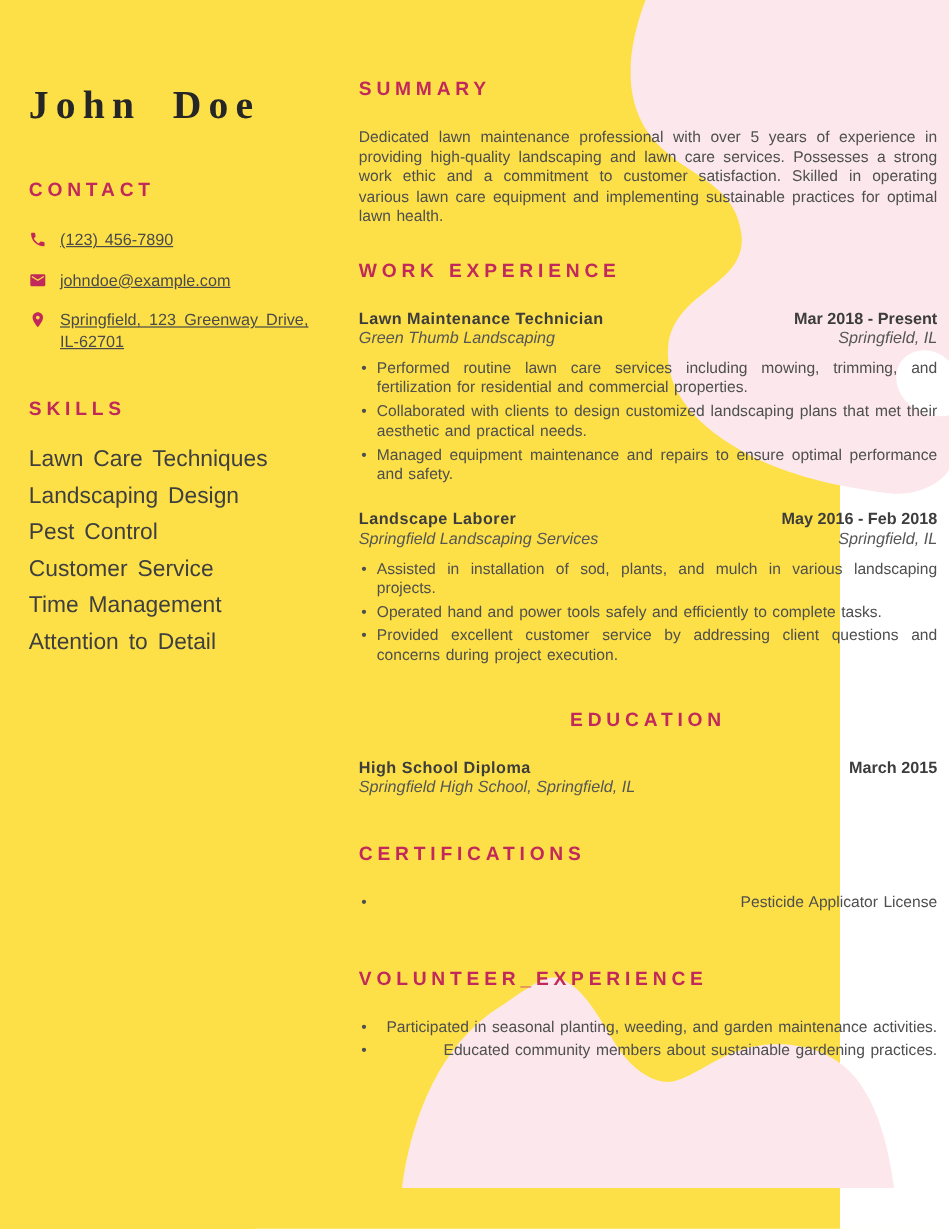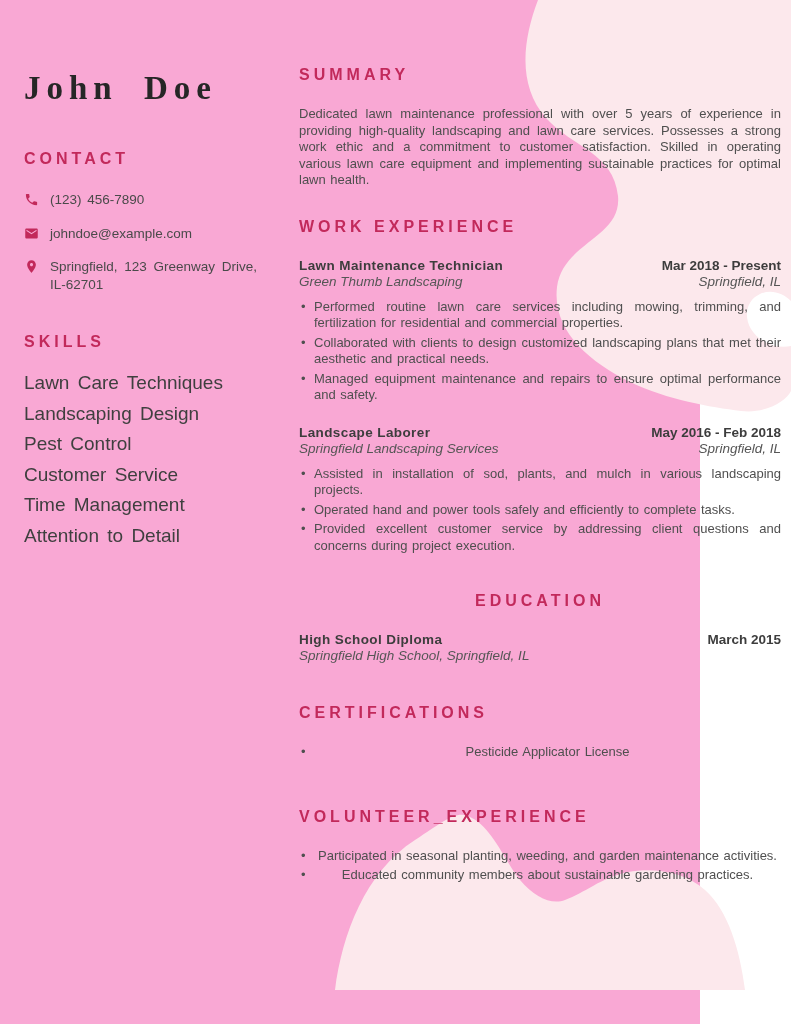--- a/index.html
+++ b/index.html
@@ -3,21 +3,21 @@
 <meta charset="utf-8">
 <style>
   * { margin: 0; padding: 0; box-sizing: border-box; }
   html, body { background: #ffffff; }
   body {
     font-family: "Liberation Sans", sans-serif;
     width: 791px; height: 1024px;
     position: relative; overflow: hidden;
     color: #4a4a4a;
   }
-  .page { position: relative; width: 700px; height: 1024px; background: #f9a8d4; }
+  .page { position: relative; width: 700px; height: 1024px; background: #fde047; }
   .blobs { position: absolute; inset: 0; z-index: 0; }
   .content { position: absolute; inset: 0; z-index: 1; }
 
   .left-col  { position: absolute; left: 24px;  top: 70px;  width: 233px; }
   .right-col { position: absolute; left: 299px; top: 66px;  width: 482px; }
 
   .name {
     font-family: "Liberation Serif", serif;
     font-size: 33px; font-weight: 700; color: #262626;
     letter-spacing: 6px; word-spacing: 12px; line-height: 1.1;
@@ -27,21 +27,21 @@
     font-size: 16px; font-weight: 700; color: #c2295b;
     letter-spacing: 4px; line-height: 18px;
   }
   .left-col .sec-heading { margin-bottom: 23px; }
 
   .contact-item {
     display: flex; align-items: flex-start; gap: 11px;
     margin-bottom: 13px; font-size: 13.5px; line-height: 17.5px; color: #4a4a4a;
   }
   .contact-item .icn { flex: 0 0 15px; margin-top: 1px; color: #c2295b; }
-  .contact-item .txt { text-align: justify; word-spacing: 2px; }
+  .contact-item .txt { text-align: justify; word-spacing: 2px; text-decoration: underline; }
 
   .skills-block { margin-top: 40px; }
   .skill-item {
     font-size: 19px; line-height: 17.5px; color: #3f3f3f;
     margin-bottom: 13px; text-align: justify; word-spacing: 3px;
   }
 
   .para {
     font-size: 13px; line-height: 16.5px; color: #4f4f4f;
     text-align: justify; word-spacing: 1px;
@@ -58,21 +58,21 @@
 
   ul.bullets { list-style: none; margin: 9px 0 0 0; }
   ul.bullets li {
     position: relative; padding-left: 15px; margin-bottom: 3px;
     font-size: 13px; line-height: 16.5px; color: #4f4f4f;
     text-align: justify; word-spacing: 1px;
   }
   ul.bullets li::before {
     content: "\2022"; position: absolute; left: 2px; top: 0; color: #4f4f4f;
   }
-  ul.bullets.no-justify li { text-align: center; }
+  ul.bullets.no-justify li { text-align: right; }
 
   .gap-we   { margin-top: 29px; }
   .gap-job2 { margin-top: 21px; }
   .gap-edu  { margin-top: 38px; }
   .gap-cert { margin-top: 40px; }
   .gap-vol  { margin-top: 47px; }
   .mb-ed { margin-bottom: 22px; text-align: center; }
 </style>
 </head>
 <body>

